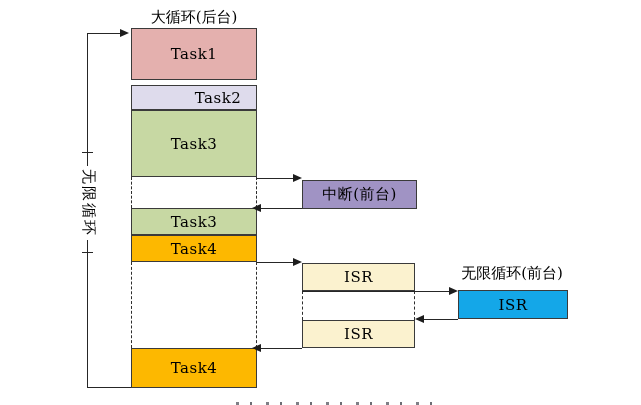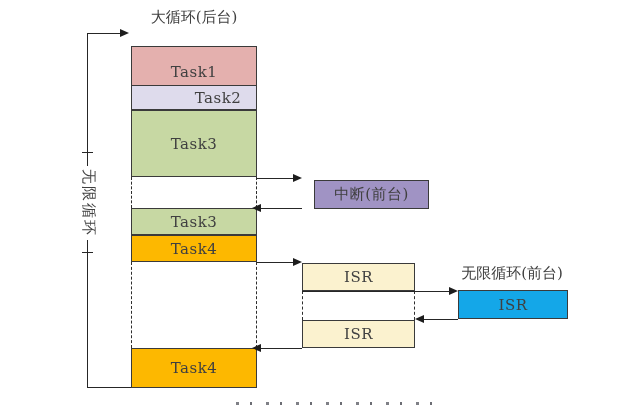--- a/index.html
+++ b/index.html
@@ -1,18 +1,18 @@
 <!DOCTYPE html>
 <html><head>
 <meta charset="utf-8">
 <style>
   html,body{margin:0;padding:0;background:#fff;}
   #stage{
     position:relative;width:641px;height:405px;background:#ffffff;overflow:hidden;
-    font-family:"DejaVu Serif","Liberation Serif",serif;color:#404040;
+    font-family:"DejaVu Serif","Liberation Serif",serif;color:#000000;
   }
   .txt{position:absolute;text-align:center;font-size:15px;line-height:1.2;white-space:nowrap;}
   .box{
     position:absolute;box-sizing:border-box;border:1.6px solid #3a3a3a;
     display:flex;align-items:center;justify-content:center;
     font-size:15px;letter-spacing:.5px;
   }
   .gapbox{
     position:absolute;box-sizing:border-box;
     border-left:1.6px dashed #2d2d2d;border-right:1.6px dashed #2d2d2d;background:#fff;
@@ -52,30 +52,30 @@
   <div class="vl" style="left:87px;top:33px;height:355px;"></div>
   <div class="hl" style="left:88px;top:33px;width:32px;"></div>
   <div class="ah r" style="left:120px;top:29px;"></div>
   <div class="hl" style="left:88px;top:387px;width:44px;"></div>
   <div class="tick" style="left:82px;top:152px;"></div>
   <div class="tick" style="left:82px;top:252px;"></div>
   <div id="loop-label">
     <span>无限循环</span>
   </div>
 
-  <div class="box c-task1" style="left:131px;top:46px;width:126px;height:52px;">Task1</div>
+  <div class="box c-task1" style="left:131px;top:28px;width:126px;height:52px;">Task1</div>
   <div class="box c-task2" style="left:131px;top:85px;width:126px;height:25px;">Task2</div>
   <div class="box c-task3" style="left:131px;top:110px;width:126px;height:67px;">Task3</div>
   <div class="gapbox" style="left:131px;top:177px;width:126px;height:31px;"></div>
   <div class="box c-task3" style="left:131px;top:208px;width:126px;height:27px;">Task3</div>
   <div class="box c-task4" style="left:131px;top:235px;width:126px;height:27px;">Task4</div>
   <div class="gapbox" style="left:131px;top:262px;width:126px;height:86px;"></div>
   <div class="box c-task4" style="left:131px;top:348px;width:126px;height:40px;">Task4</div>
 
-  <div class="box c-int" style="left:314px;top:180px;width:115px;height:29px;">中断(前台)</div>
+  <div class="box c-int" style="left:302px;top:180px;width:115px;height:29px;">中断(前台)</div>
 
   <div class="hl" style="left:257px;top:177.5px;width:36px;"></div>
   <div class="ah r" style="left:293px;top:173.5px;"></div>
 
   <div class="hl" style="left:261px;top:208px;width:41px;"></div>
   <div class="ah l" style="left:252px;top:204px;"></div>
 
   <div class="box c-isr" style="left:302px;top:263px;width:113px;height:28px;">ISR</div>
   <div class="gapbox" style="left:302px;top:291px;width:113px;height:29px;"></div>
   <div class="box c-isr" style="left:302px;top:320px;width:113px;height:28px;">ISR</div>

